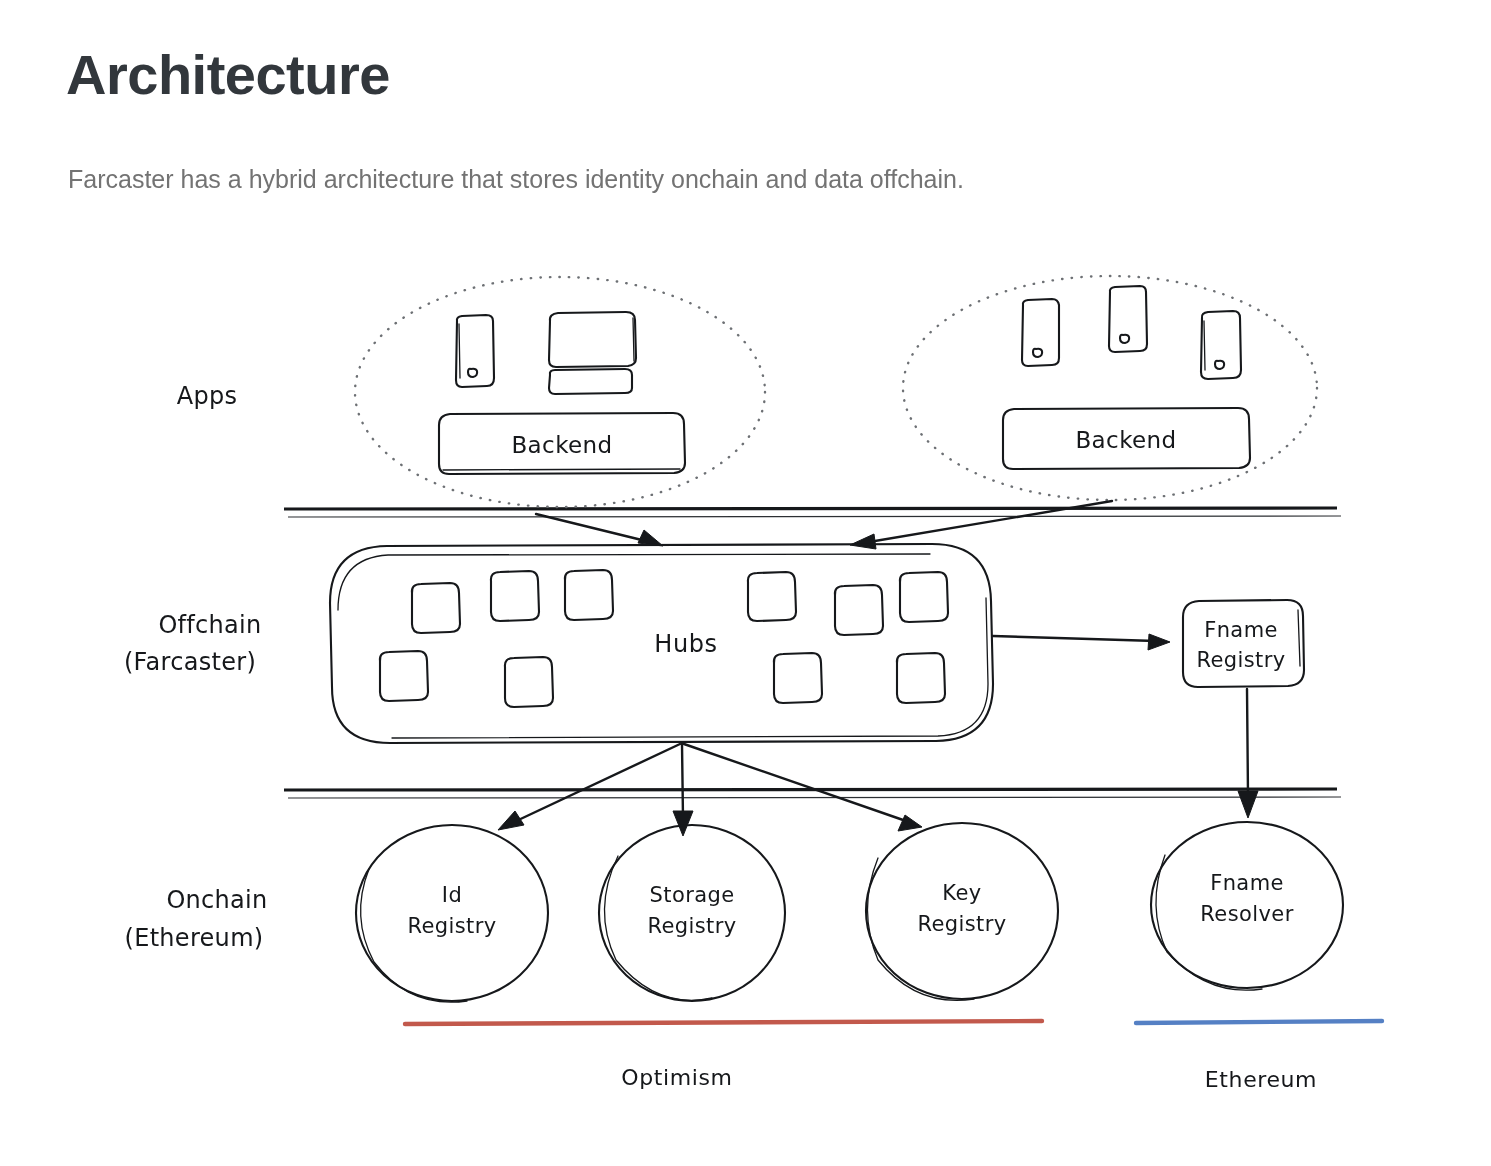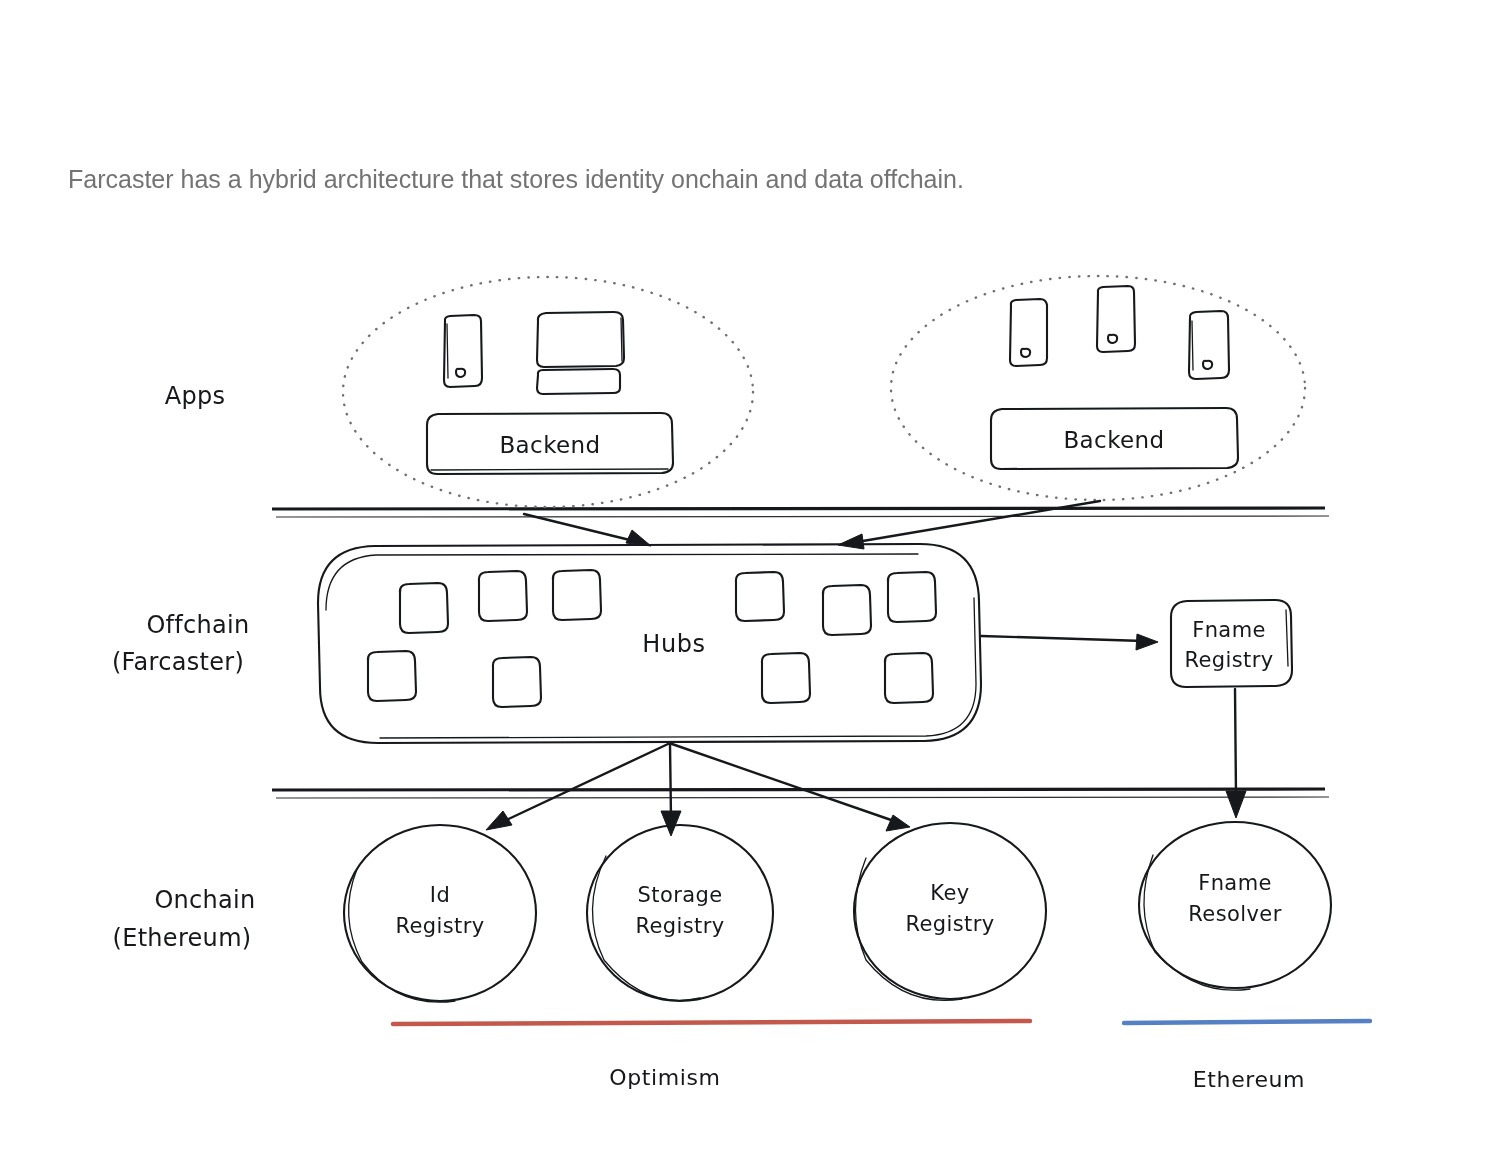--- a/index.html
+++ b/index.html
@@ -38,21 +38,21 @@
     left: 68px;
     top: 163px;
     font-size: 25px;
     font-weight: 400;
     color: #737373;
     line-height: 1.35;
     white-space: nowrap;
   }
   #diagram {
     position: absolute;
-    left: 0;
+    left: 12px;
     top: 218px;
     width: 1282px;
     height: 948px;
     text-decoration: underline;
   }
   svg.canvas {
     display: block;
     width: 1491px;
     height: 948px;
   }
@@ -126,20 +126,21 @@
     stroke-width: 4.4;
     stroke-linecap: round;
     fill: none;
   }
 </style>
 </head>
 <body>
 
 <div id="page">
 
+  <div class="page-title">Architecture</div>
   <div class="page-subtitle">Farcaster has a hybrid architecture that stores identity onchain and data offchain.</div>
 
   <div id="diagram">
     <svg class="canvas" viewBox="0 0 1491 948" xmlns="http://www.w3.org/2000/svg">
 
       <text class="hand hand-side" x="195" y="186" text-anchor="middle">Apps</text>
 
       <text class="hand hand-side" x="198" y="415" text-anchor="middle">Offchain</text>
       <text class="hand hand-side" x="178" y="452" text-anchor="middle">(Farcaster)</text>
 

